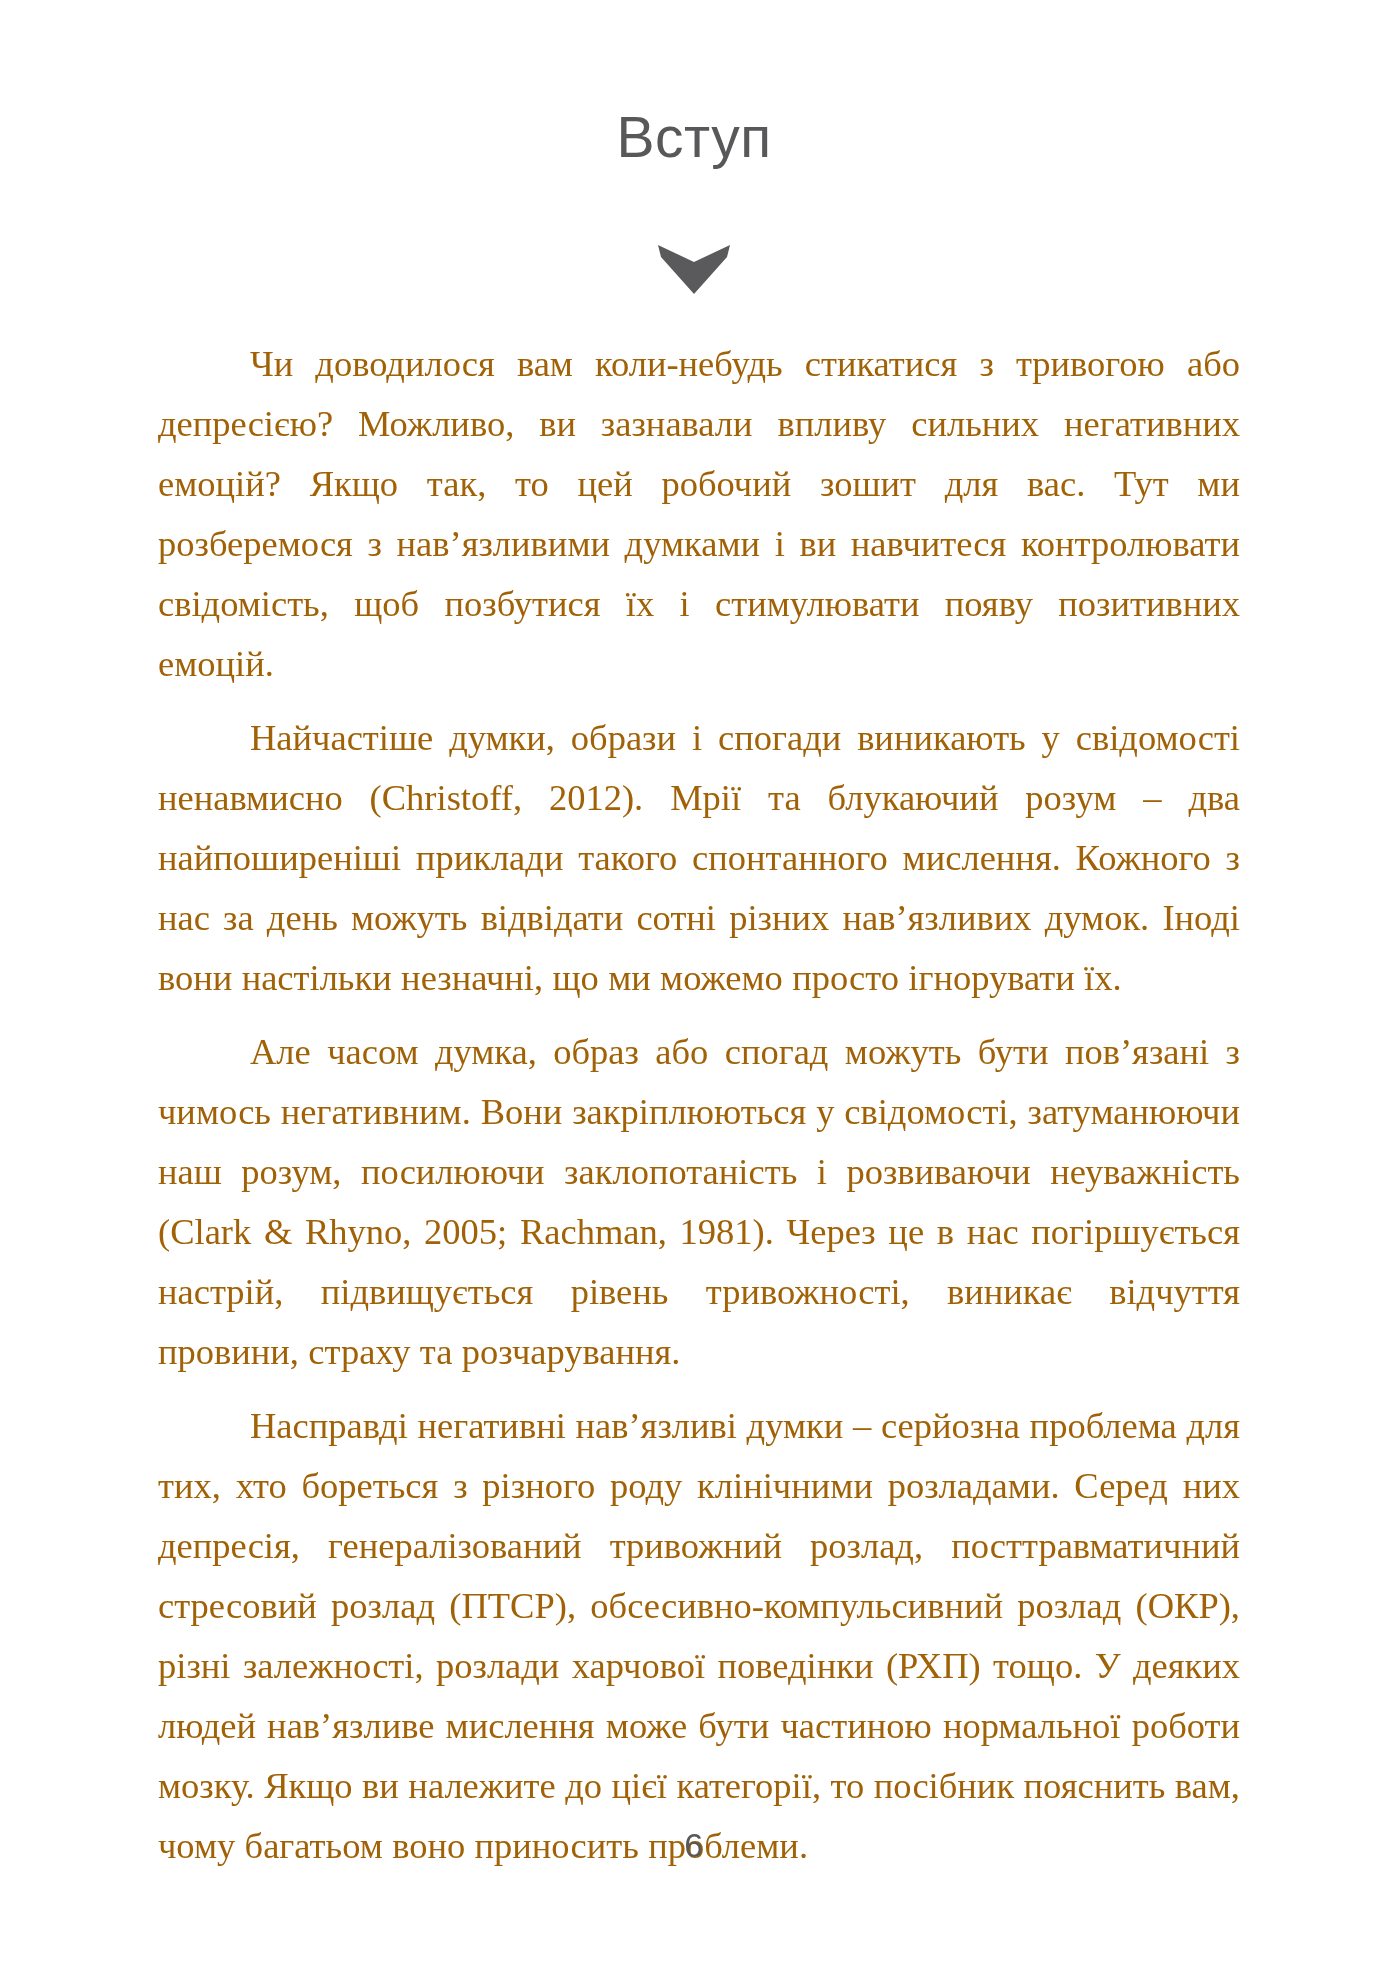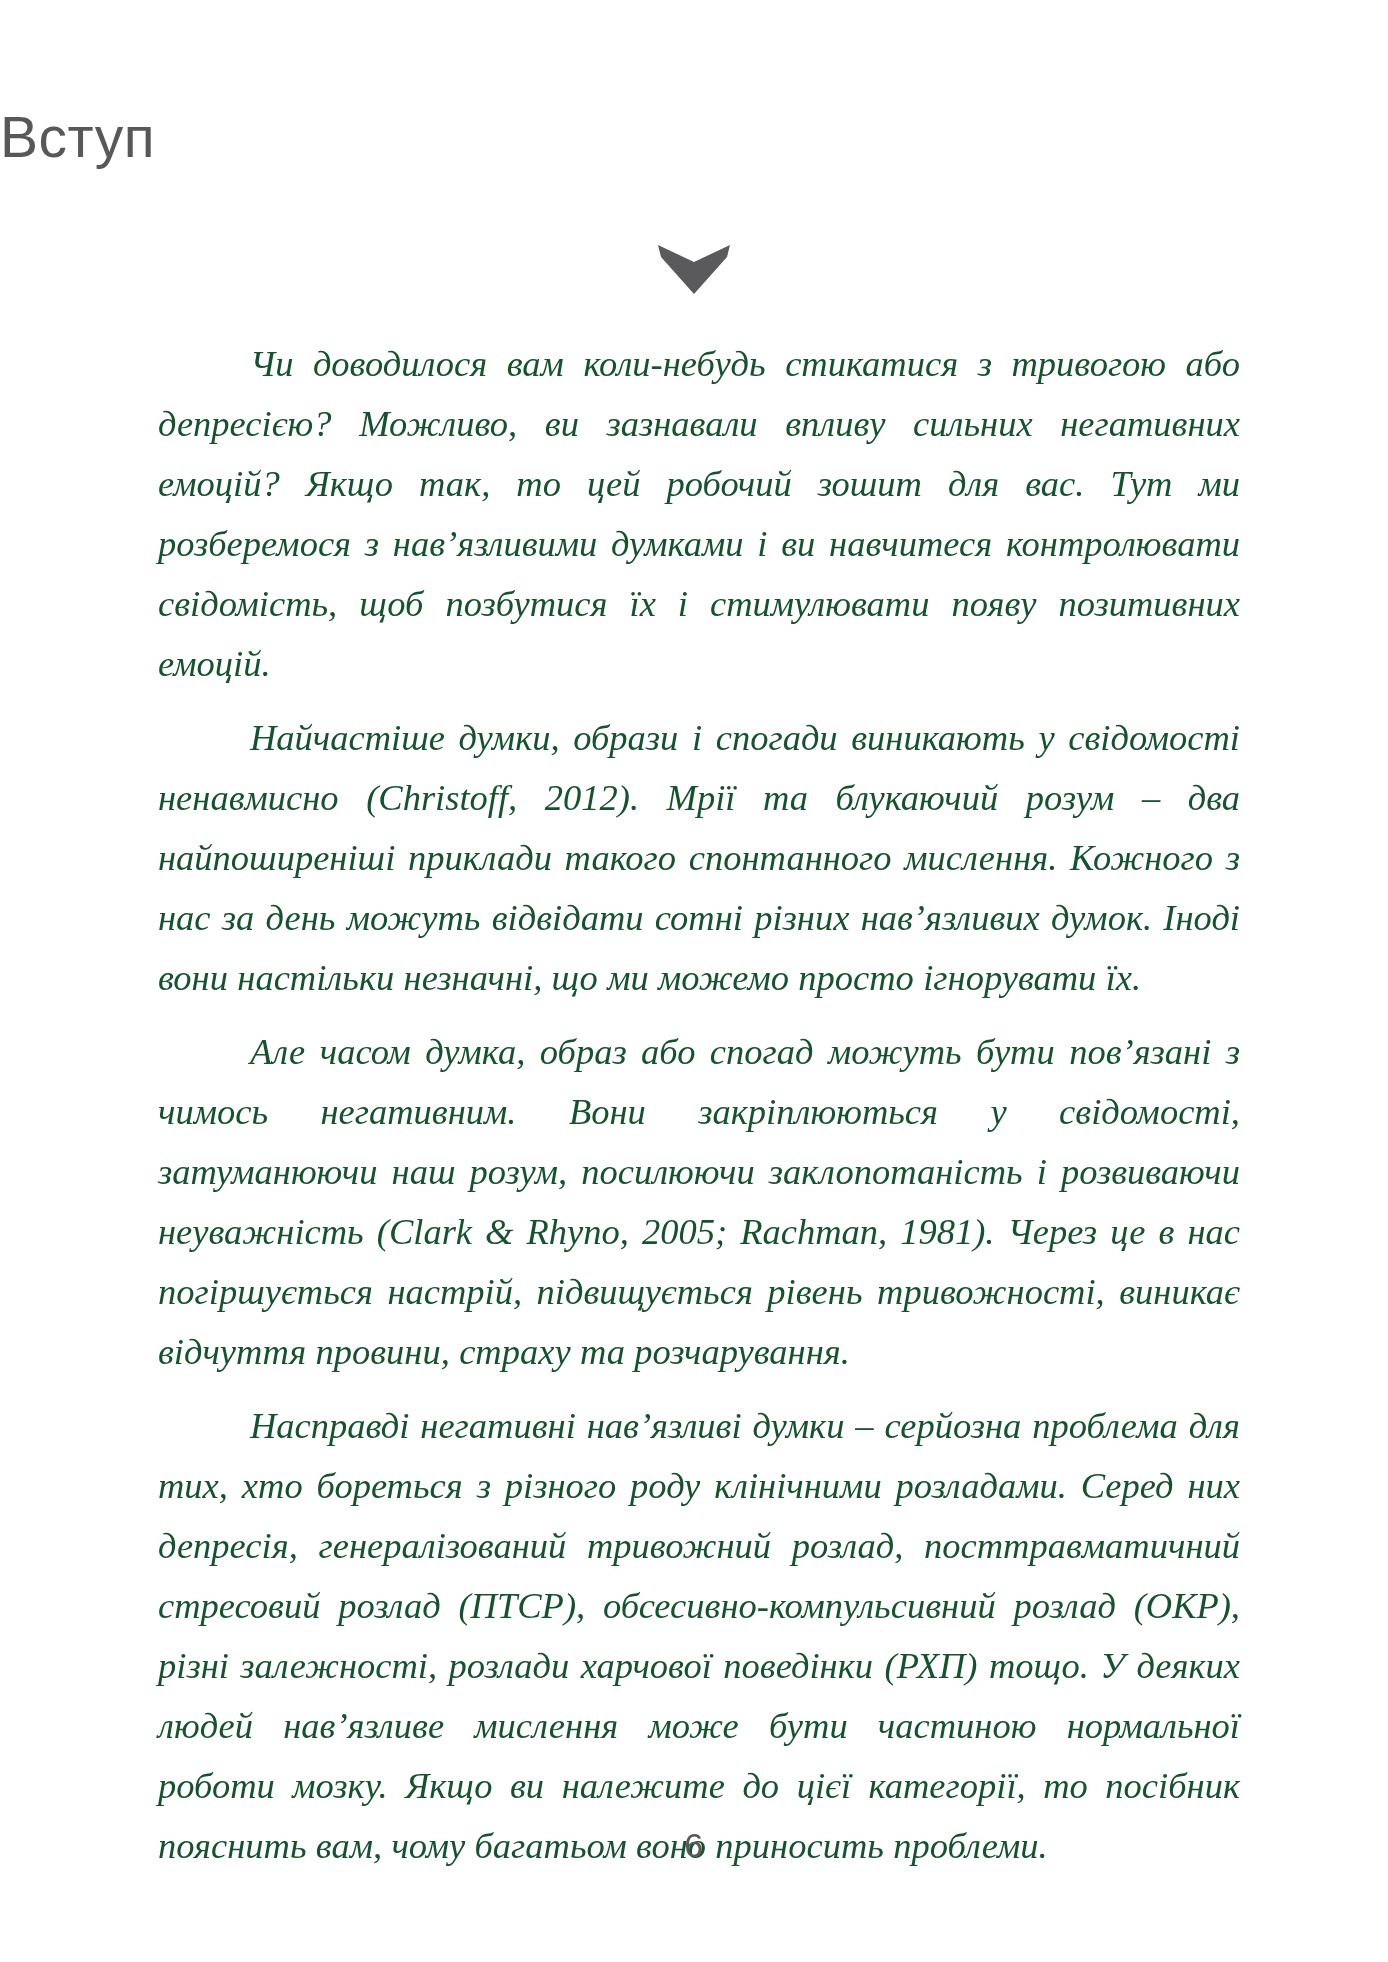--- a/index.html
+++ b/index.html
@@ -16,20 +16,21 @@
     overflow: hidden;
     box-sizing: border-box;
   }
 
   
   .title-block {
     position: absolute;
     top: 108px;
     left: 0;
     width: 1388px;
+    text-align: center;
   }
   .page-title {
     font-family: "Liberation Sans", sans-serif;
     font-size: 57px;
     font-weight: 400;
     color: #58585a;
     letter-spacing: 0.5px;
     line-height: 1.05;
     margin: 0;
   }
@@ -54,29 +55,28 @@
   .body-col {
     position: absolute;
     top: 334px;
     left: 158px;
     width: 1082px;
   }
   p.para {
     font-family: "Liberation Serif", "DejaVu Serif", serif;
     font-size: 36.5px;
     line-height: 60px;
-    color: #14532d;
+    color: #a16207;
     text-align: justify;
     text-justify: inter-word;
     margin: 0 0 14px 0;
     text-indent: 92px;
     hyphens: manual;
     -webkit-hyphens: manual;
     word-spacing: 0.2px;
-    font-style: italic;
   }
   p.para:last-child { margin-bottom: 0; }
 
   
   .footer {
     position: absolute;
     top: 1826px;
     left: 0;
     width: 1388px;
     text-align: center;

